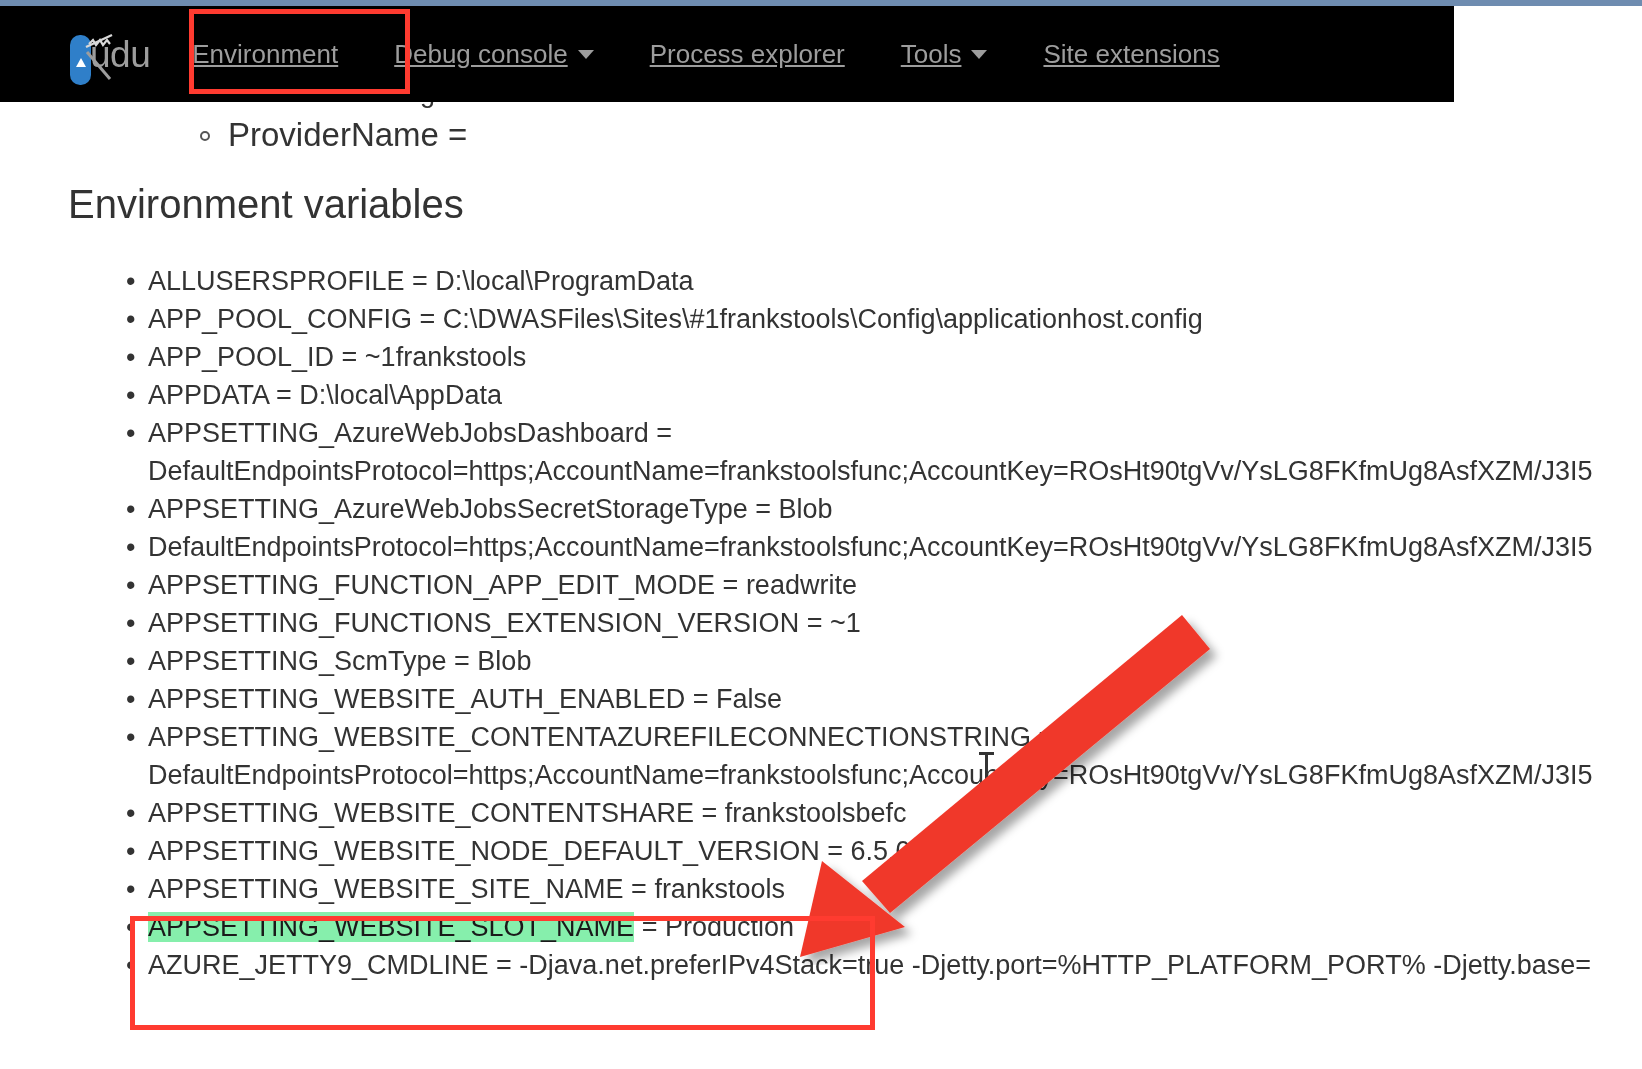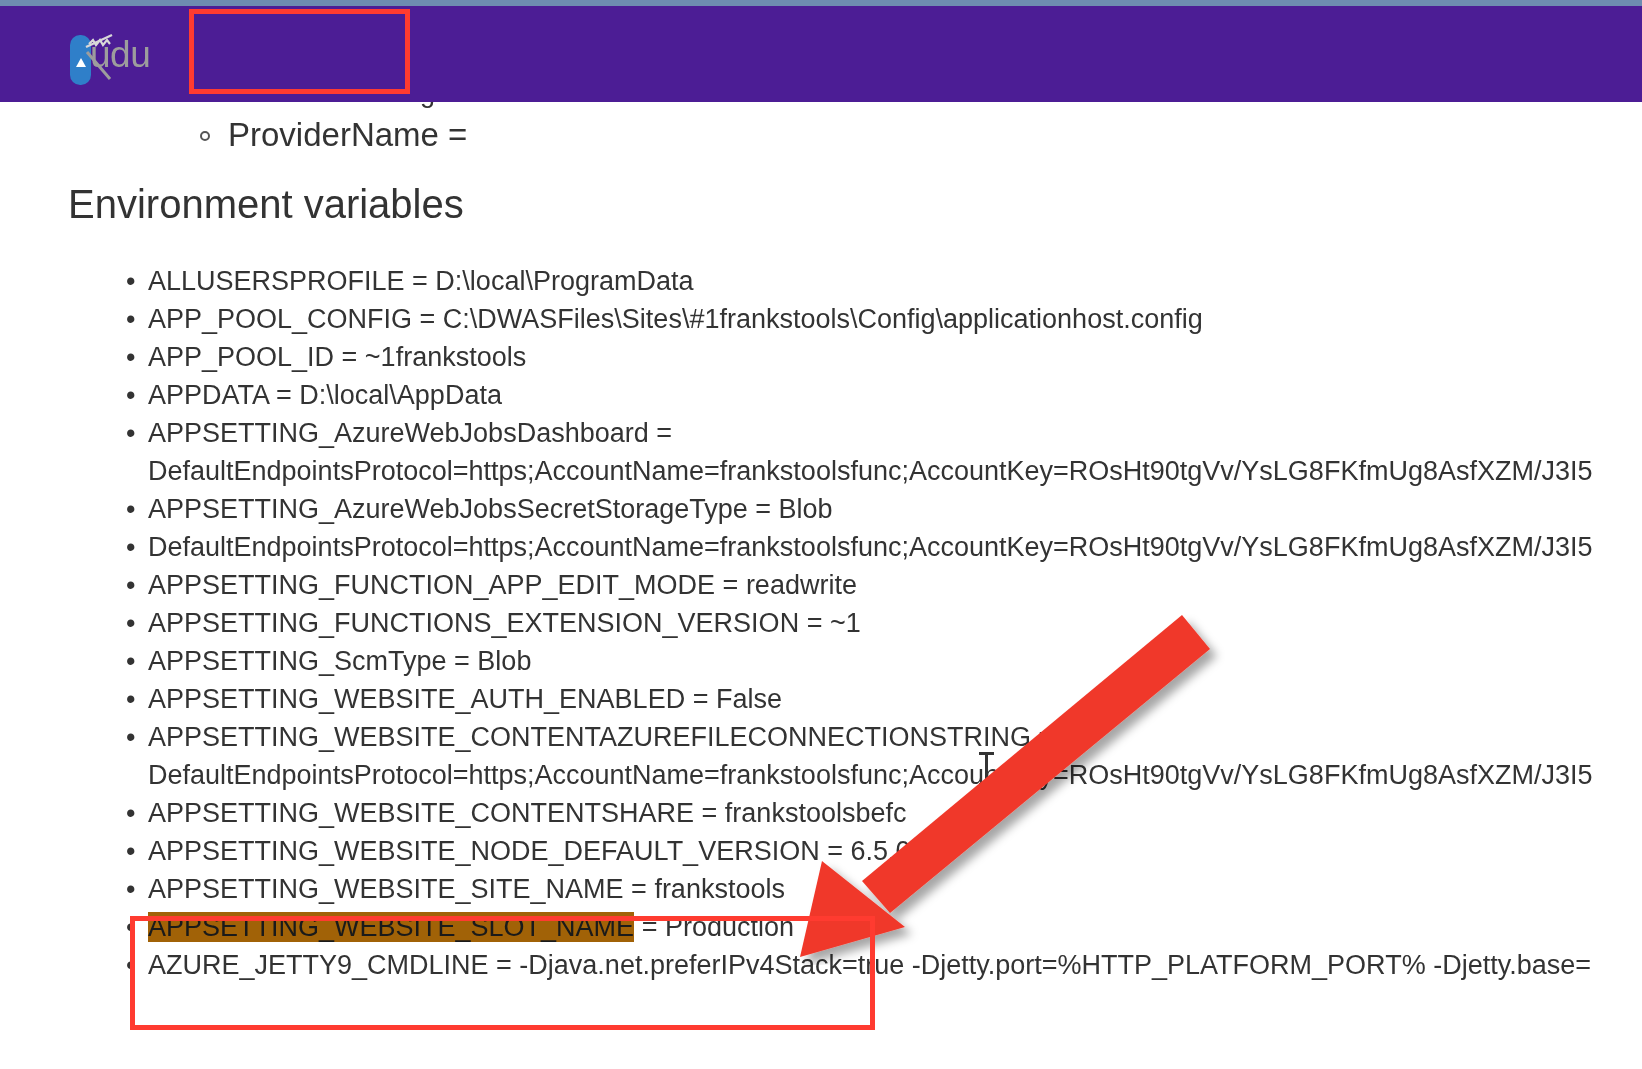--- a/index.html
+++ b/index.html
@@ -22,23 +22,23 @@
     top: 0; left: 0;
     width: 1642px;
     height: 6px;
     background: #6e8cb0;
   }
 
   
   .navbar {
     position: absolute;
     top: 6px; left: 0;
-    width: 1642px;
+    width: 1454px;
     height: 96px;
-    background: #4c1d95;
+    background: #000000;
     display: flex;
     align-items: center;
     z-index: 40;
   }
   .brand {
     display: flex;
     align-items: center;
     margin-left: 66px;
     margin-right: 14px;
     height: 96px;
@@ -169,21 +169,21 @@
   }
   .env-list li.wrapped {
     white-space: normal;
   }
   .cont {
     display: block;
     white-space: nowrap;
     overflow: visible;
   }
   .hl {
-    background: #a16207;
+    background: #86efac;
     color: #1a1a1a;
   }
 
   
   .anno-box-bottom {
     position: absolute;
     left: 130px;
     top: 916px;
     width: 745px;
     height: 114px;
@@ -278,15 +278,34 @@
       <svg width="50" height="58" viewBox="0 0 50 58">
         <rect x="4" y="4" width="21" height="50" rx="10" ry="10" fill="#2f7fc9"></rect>
         <path d="M 10 36 L 15 27 L 20 36 Z" fill="#ffffff"></path>
         <path d="M 20 16 L 46 4" stroke="#d8d8d8" stroke-width="2.4" fill="none"></path>
         <path d="M 23 13 l 4 -4 l 3 5 l 4 -5 l 3 5 l 4 -5 l 3 4" stroke="#d8d8d8" stroke-width="2.2" fill="none"></path>
         <path d="M 21 21 L 44 48" stroke="#9d9d9d" stroke-width="3" fill="none"></path>
       </svg>
     </span>
     <span class="brand-text">udu</span>
   </a>
+  <nav class="nav-links" id="nav-links">
+      <a class="nav-item" href="#">
+        <span>Environment</span>
+      </a>
+      <a class="nav-item" href="#">
+        <span>Debug console</span>
+        <span class="caret"></span>
+      </a>
+      <a class="nav-item" href="#">
+        <span>Process explorer</span>
+      </a>
+      <a class="nav-item" href="#">
+        <span>Tools</span>
+        <span class="caret"></span>
+      </a>
+      <a class="nav-item" href="#">
+        <span>Site extensions</span>
+      </a>
+    </nav>
 </div>
 
 <div class="anno-nav-box"></div>
 
 </body></html>

